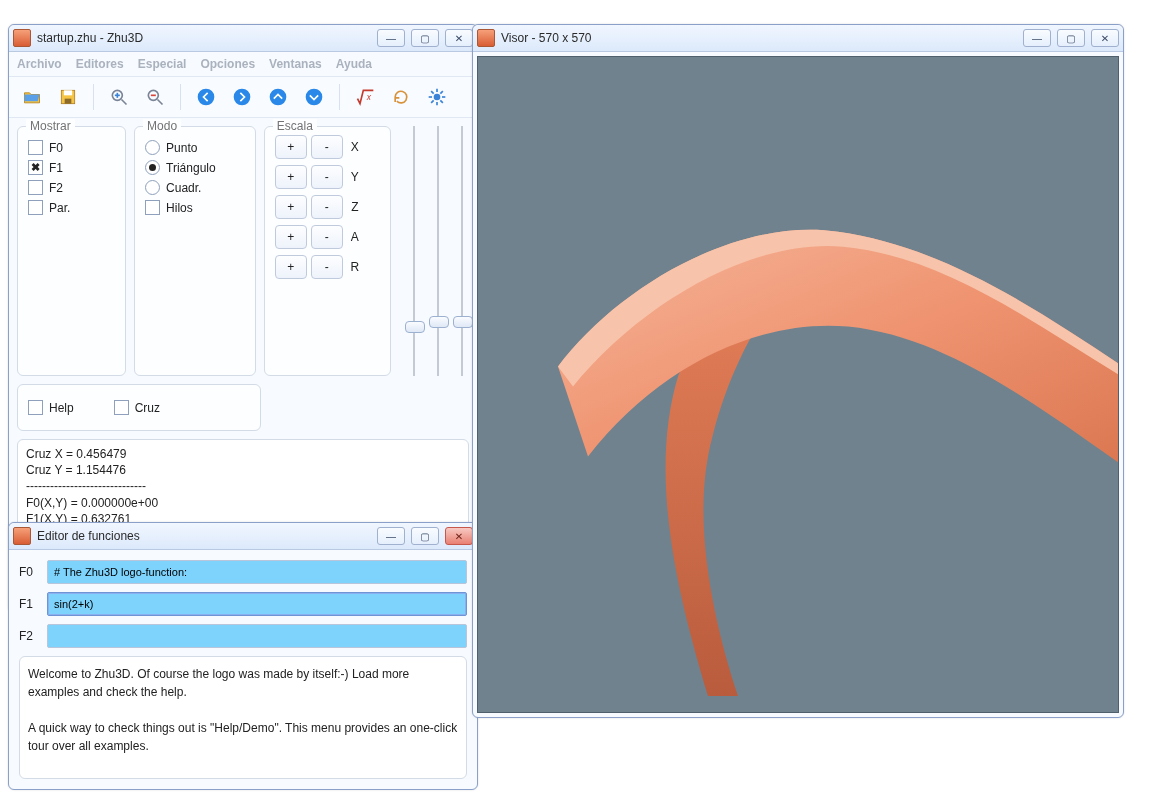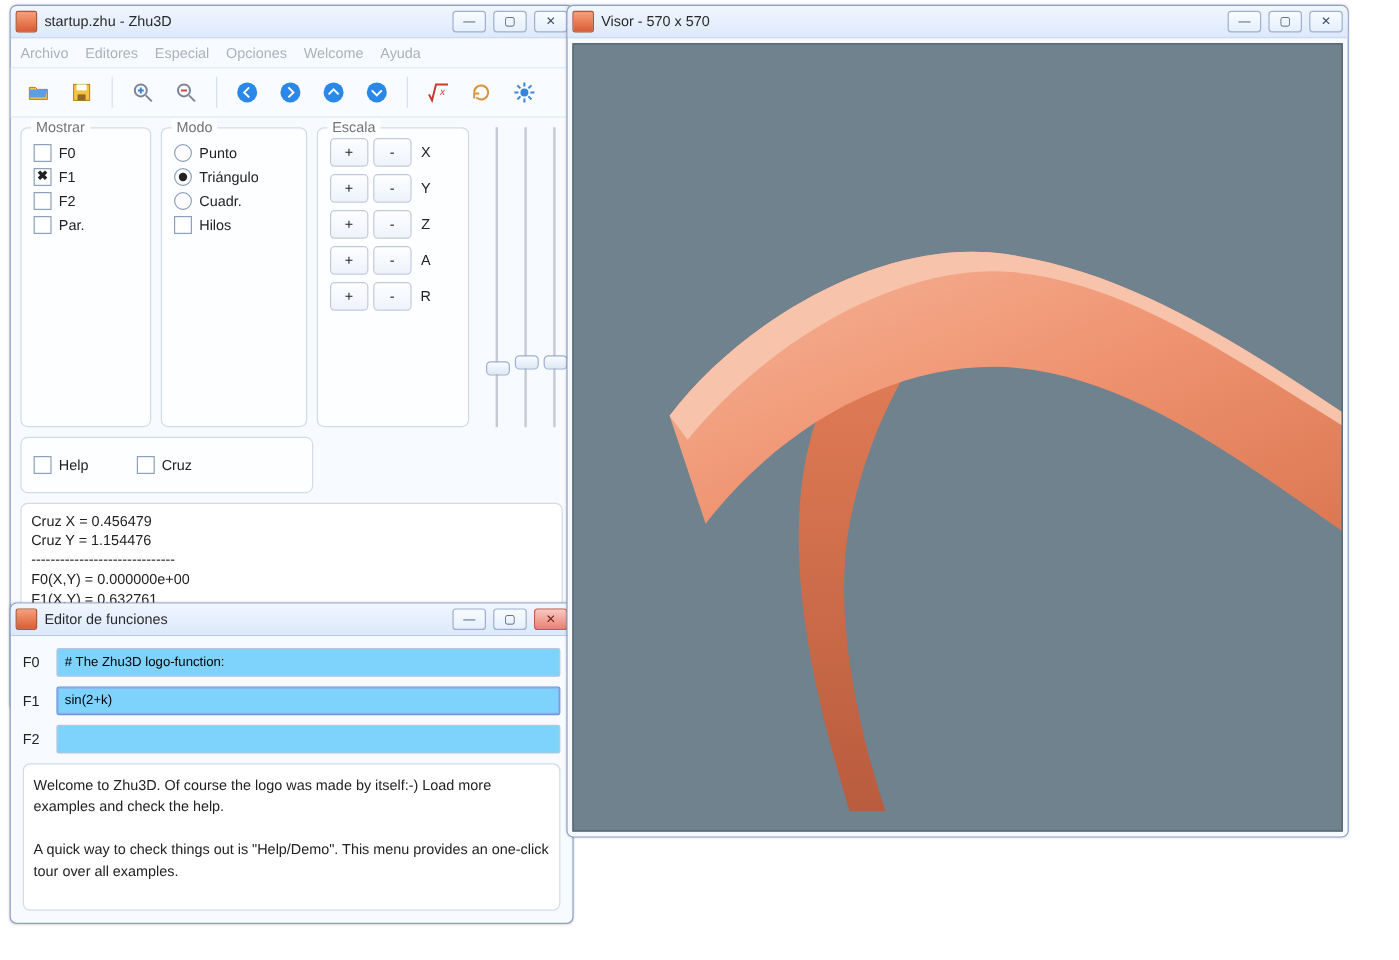--- a/index.html
+++ b/index.html
@@ -1,24 +1,24 @@
 <!DOCTYPE html>
 <html><head>
 <meta charset="utf-8">
 <style>
   html,body{margin:0;padding:0;font-family:"Segoe UI",Tahoma,Arial,sans-serif;font-size:12px;background:#fff;color:#222;}
   body{width:1166px;height:800px;position:relative;}
-  .window{position:absolute;border:1px solid #8aa0c8;border-radius:6px;background:#f7fbff;box-shadow:0 0 2px rgba(0,0,0,.15);display:flex;flex-direction:column;}
+  .window{position:absolute;border:1px solid #8aa0c8;border-radius:6px;background:#f7fbff;box-shadow:0 0 2px rgba(0,0,0,.15);display:flex;flex-direction:column;margin-top:20px;}
   .titlebar{height:26px;background:linear-gradient(#f1f6ff,#dce9fb);border-bottom:1px solid #b9c9e2;border-radius:6px 6px 0 0;display:flex;align-items:center;padding:0 4px;}
   .title-icon{width:16px;height:16px;border-radius:2px;background:linear-gradient(#f6a07a,#d95d34);margin-right:6px;border:1px solid #a95734;}
   .title-text{flex:1;color:#2a2a2a;}
   .winbtns{display:flex;gap:6px;margin-left:auto;}
   .winbtn{width:26px;height:16px;border:1px solid #9fb1ce;border-radius:3px;background:linear-gradient(#f9fcff,#e5effc);display:flex;align-items:center;justify-content:center;font-size:10px;color:#3a4a66;cursor:default;}
   .menubar{height:24px;display:flex;align-items:center;padding:0 8px;gap:14px;color:#aab2be;}
-  .menu-item{cursor:default;}
+  .menu-item{cursor:default;font-weight:bold;}
   .toolbar{height:40px;border-top:1px solid #e0e8f4;border-bottom:1px solid #e0e8f4;background:#f8fbff;display:flex;align-items:center;padding:0 8px;gap:6px;}
   .tb-sep{width:1px;height:26px;background:#d7e1f1;margin:0 4px;}
   .tb-btn{width:28px;height:28px;border:1px solid transparent;border-radius:4px;display:flex;align-items:center;justify-content:center;}
   .glyph{width:20px;height:20px;display:block;}
   .body-area{padding:8px;display:flex;flex-direction:column;gap:8px;flex:1;}
   .row1{display:flex;gap:8px;}
   .group{border:1px solid #d3dbe7;border-radius:6px;padding:8px 10px 10px 10px;background:#fdfeff;position:relative;}
   .group>.legend{position:absolute;top:-8px;left:8px;background:#fdfeff;padding:0 4px;color:#737373;}
   .chk,.rad{display:flex;align-items:center;gap:6px;margin:5px 0;}
   .chk .box{width:13px;height:13px;border:1px solid #8ea0bc;background:#fff;display:flex;align-items:center;justify-content:center;font-size:11px;line-height:1;font-weight:bold;}
@@ -58,21 +58,21 @@
       <div class="winbtn">—</div>
       <div class="winbtn">▢</div>
       <div class="winbtn">✕</div>
     </div>
   </div>
   <div class="menubar">
     <span class="menu-item">Archivo</span>
     <span class="menu-item">Editores</span>
     <span class="menu-item">Especial</span>
     <span class="menu-item">Opciones</span>
-    <span class="menu-item">Welcome</span>
+    <span class="menu-item">Ventanas</span>
     <span class="menu-item">Ayuda</span>
   </div>
   <div class="toolbar">
     <div class="tb-btn">
         <svg class="glyph" viewBox="0 0 24 24">
           <path fill="#f5c445" stroke="#b27f1a" d="M3 7h6l2 2h10v10H3z"></path>
           <path fill="#5aa0e8" d="M3 9h18l-2 8H3z"></path>
         </svg>
       </div>
     <div class="tb-btn">

